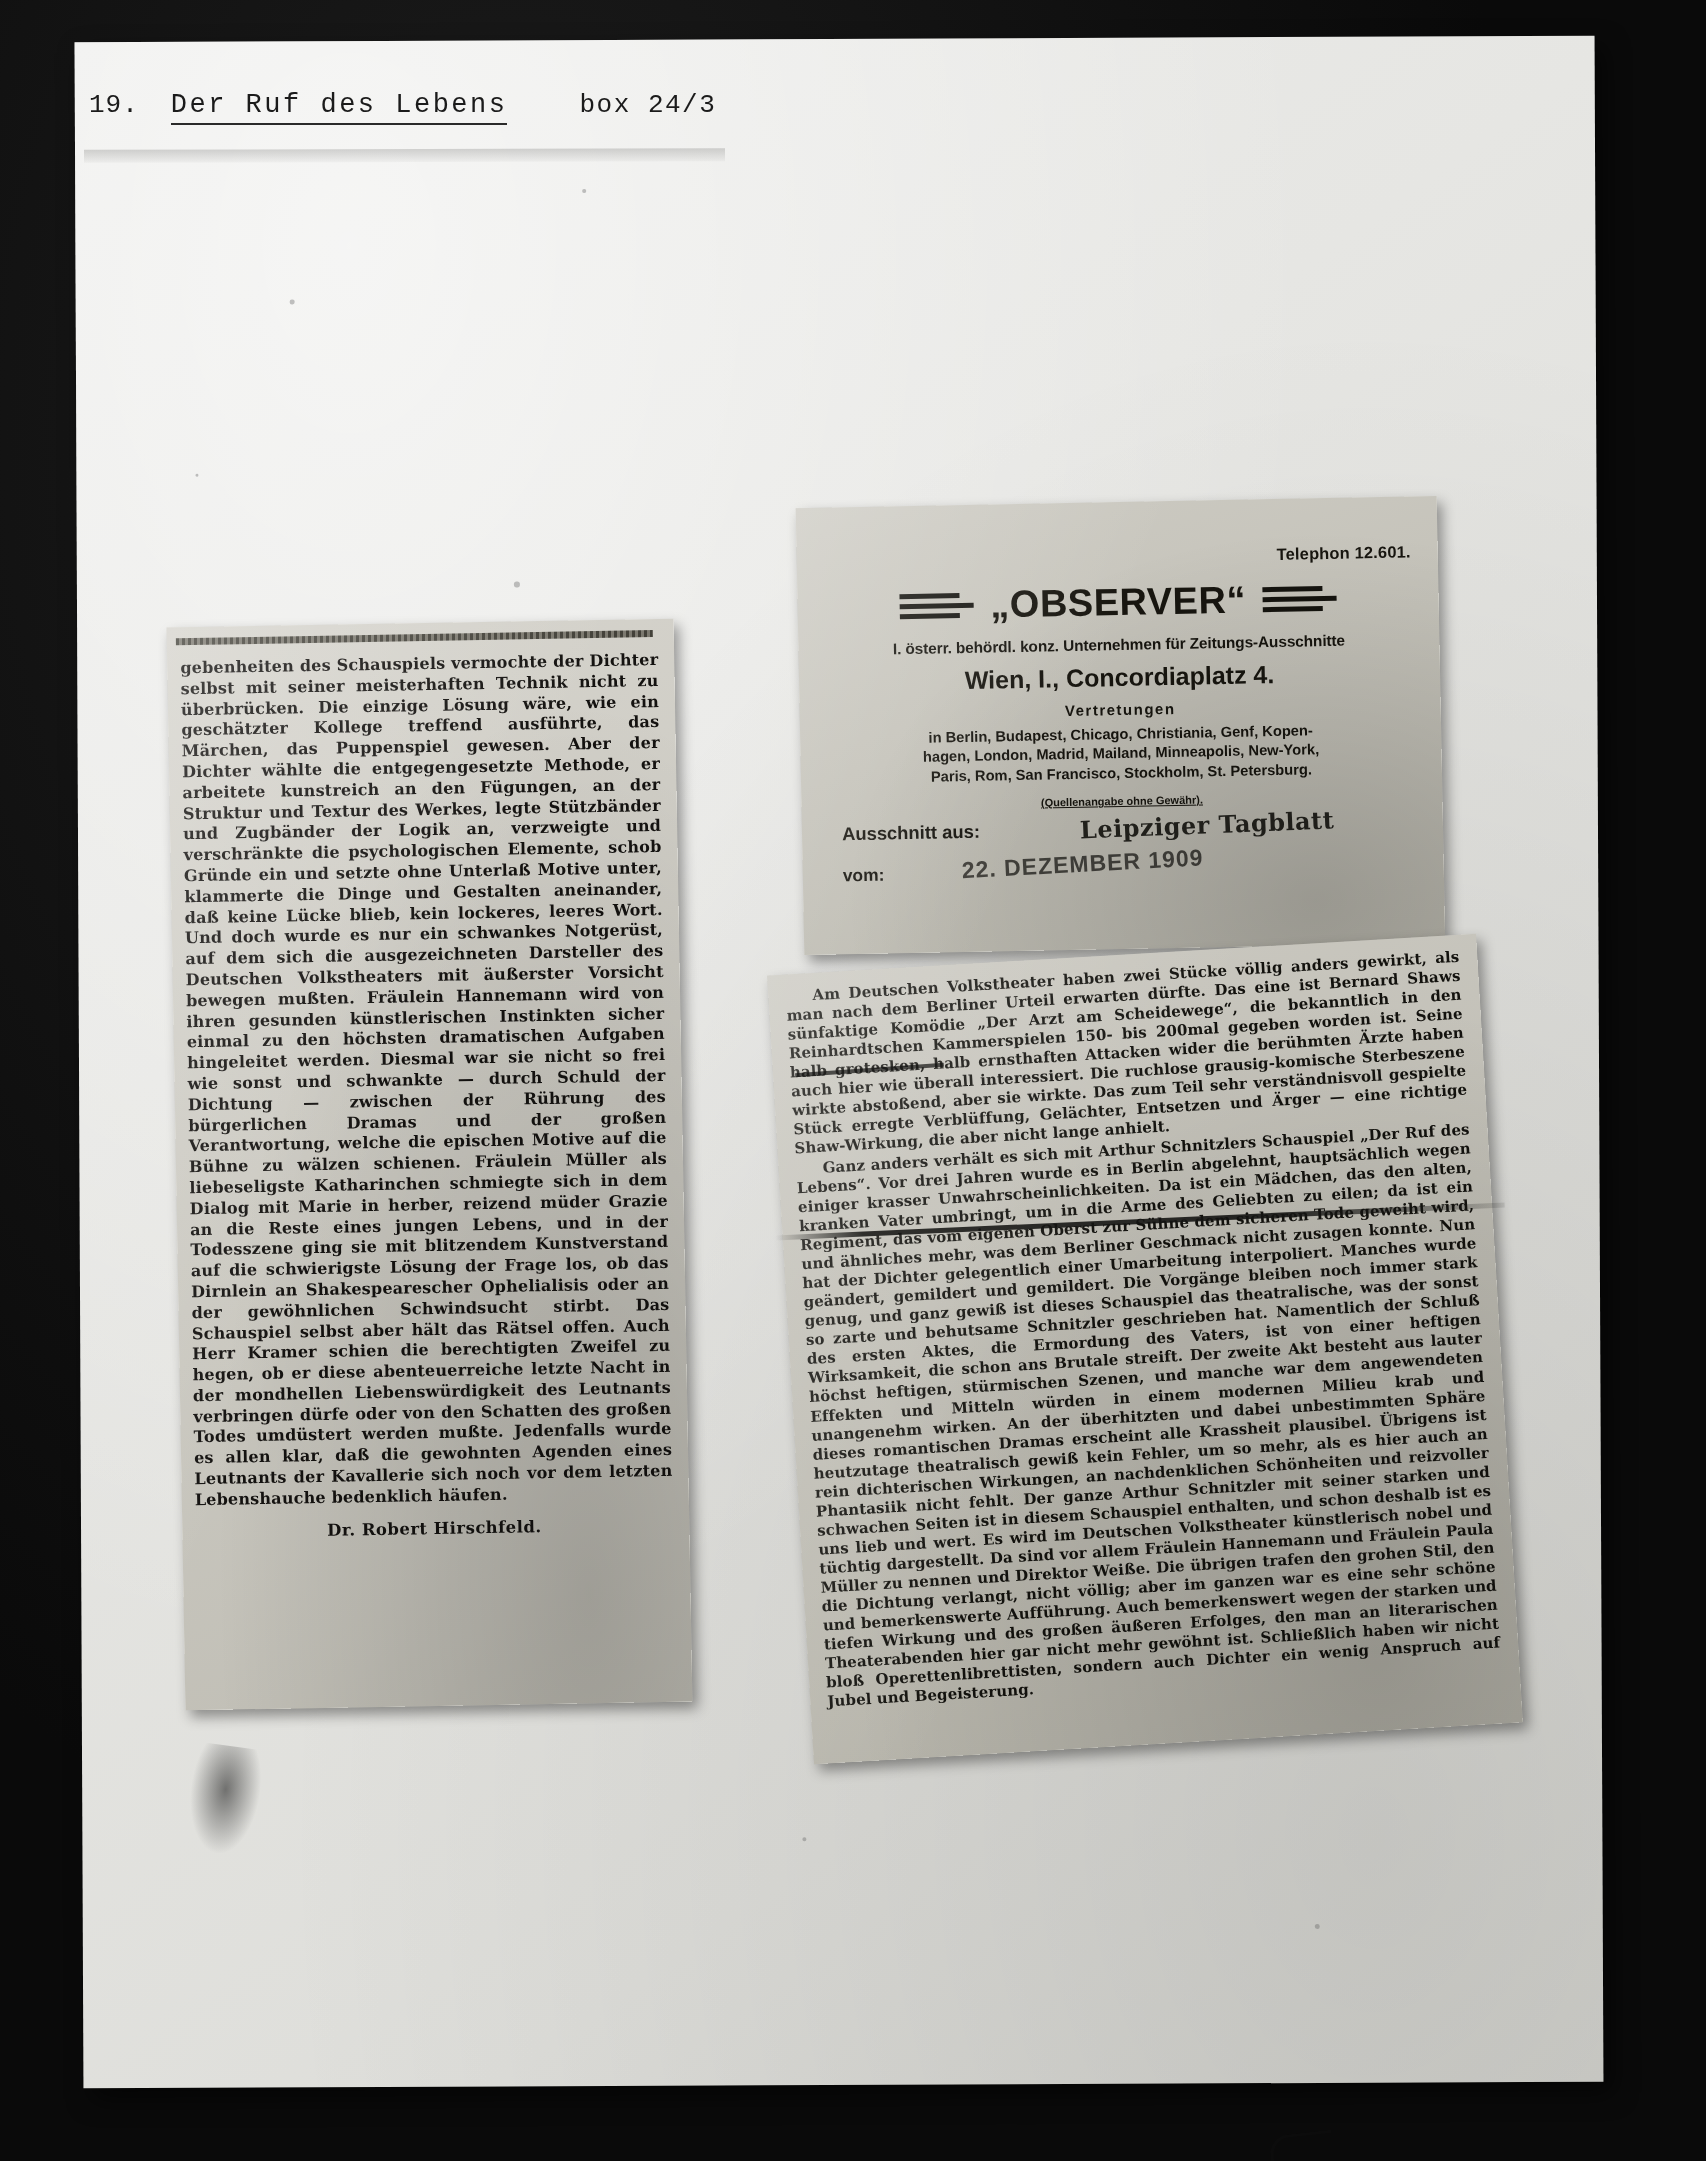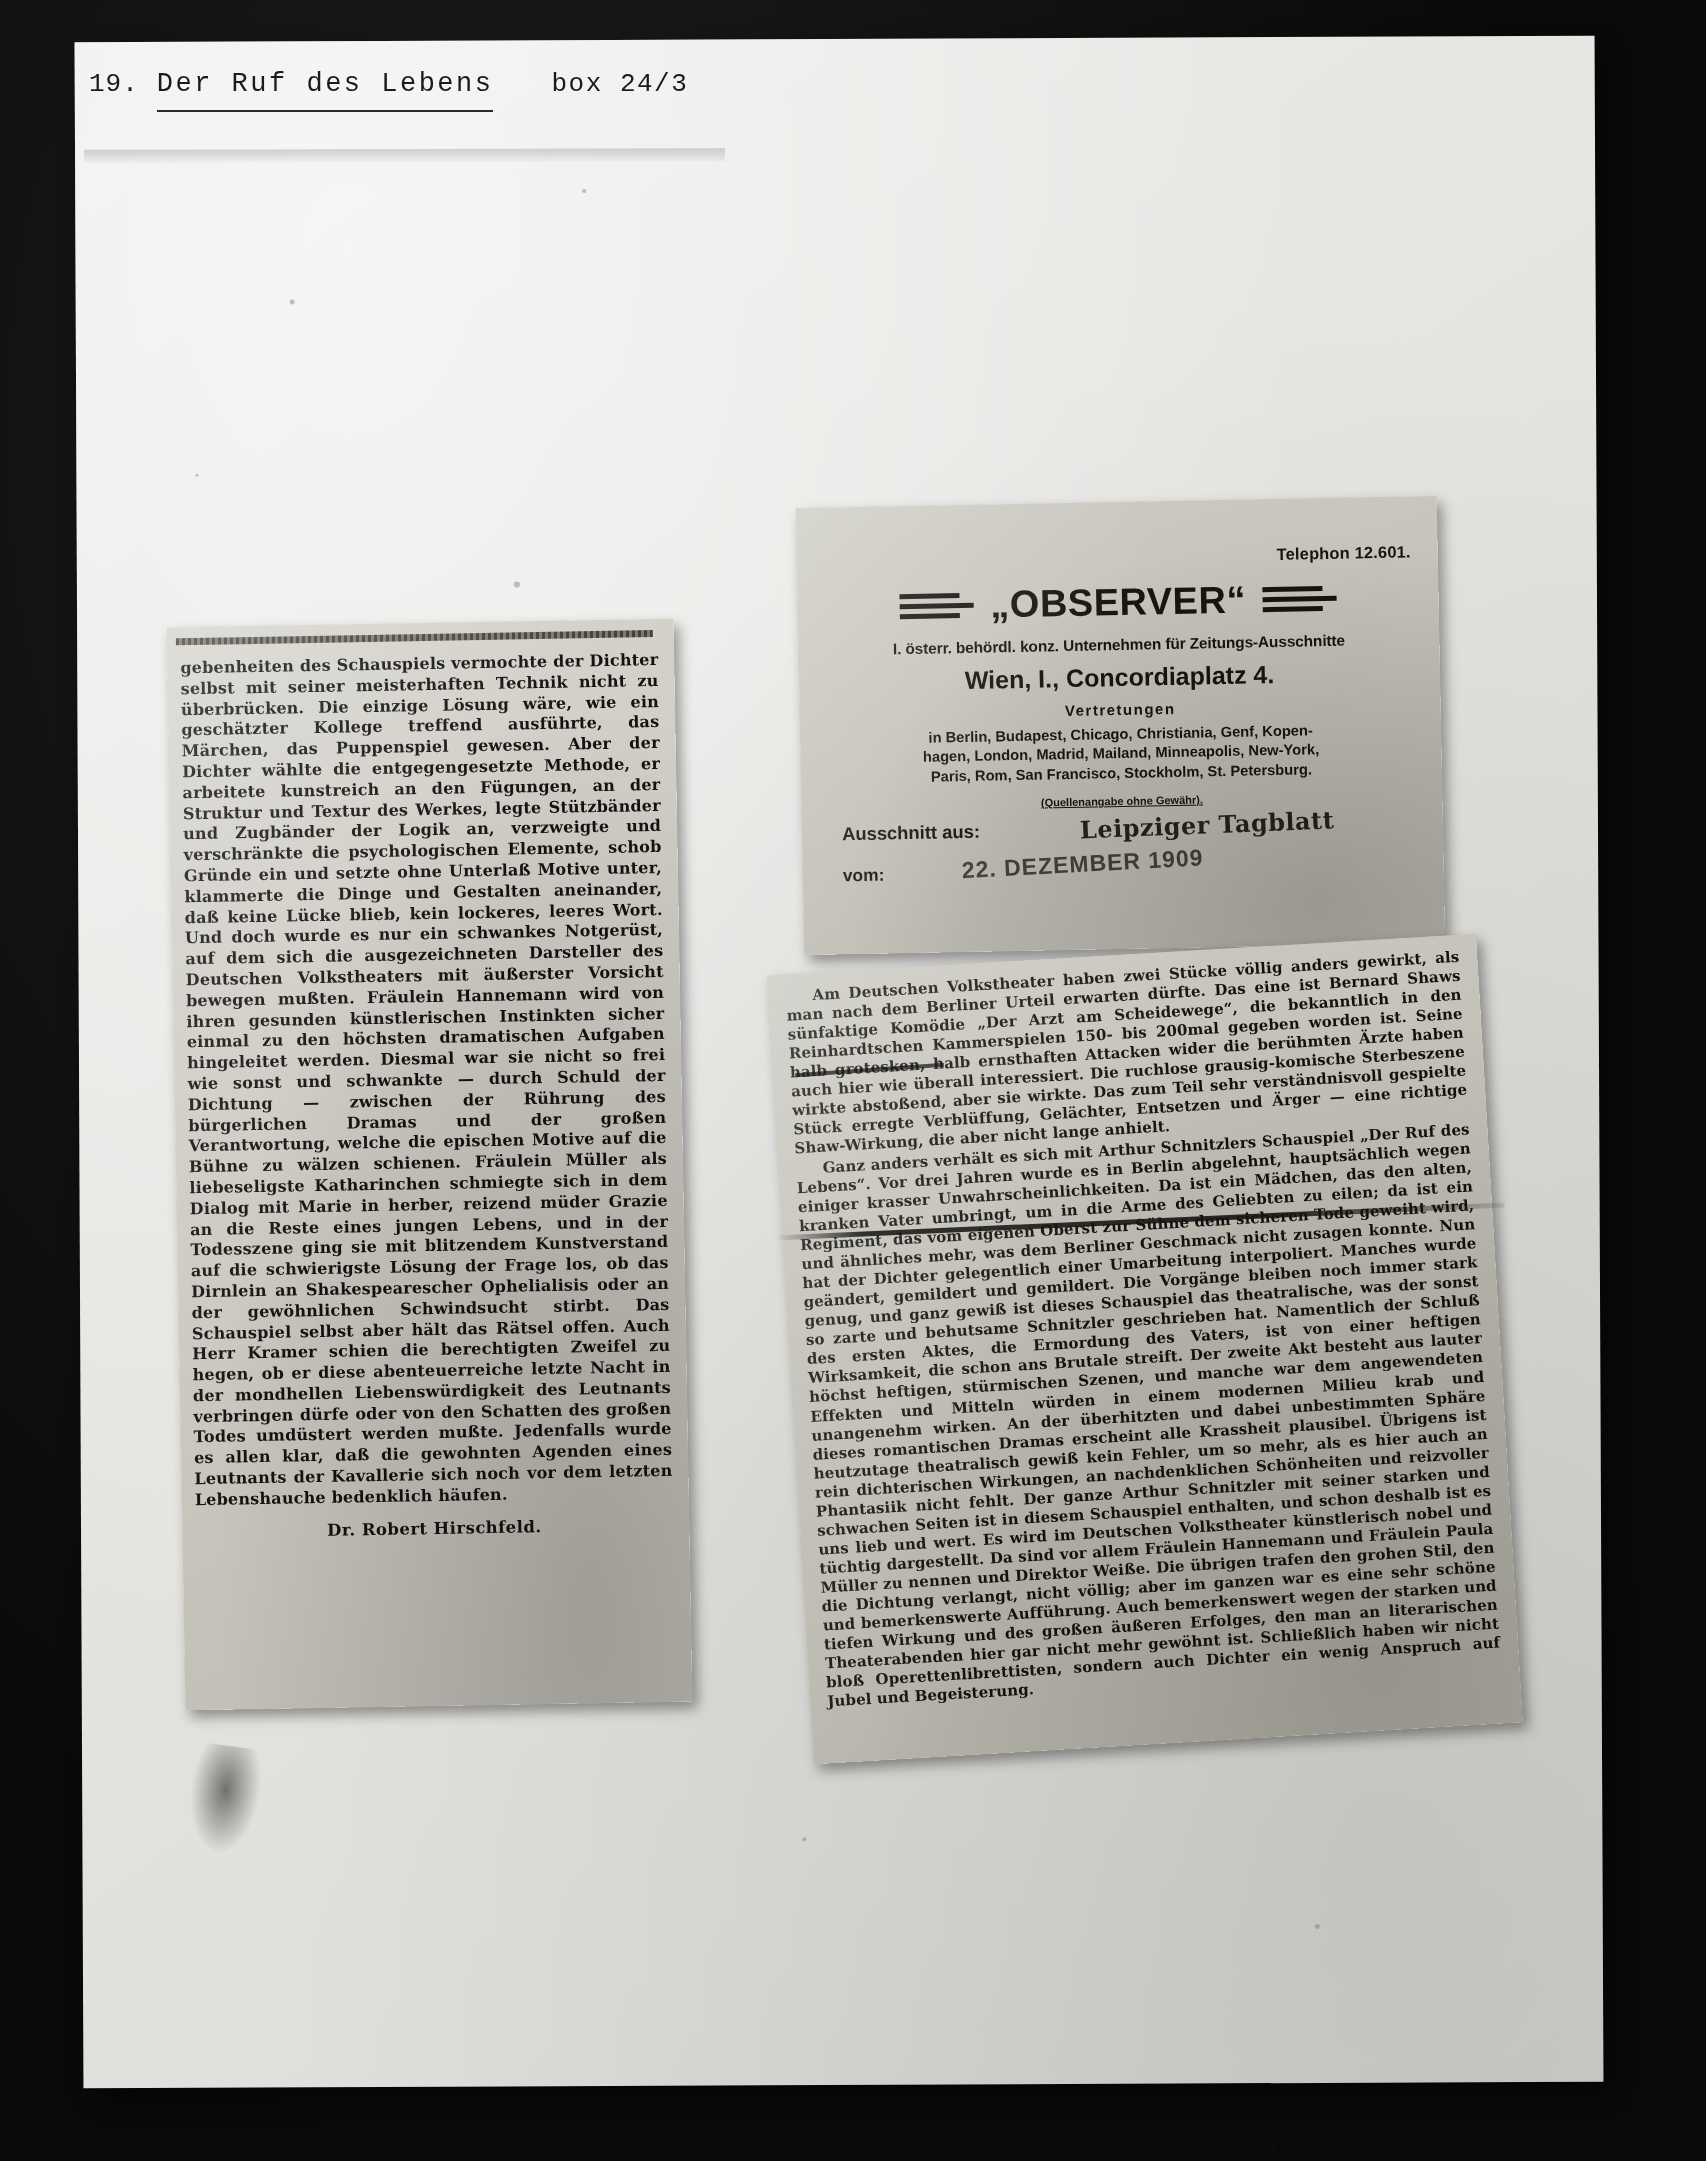--- a/index.html
+++ b/index.html
@@ -57,37 +57,37 @@
   .page-sheet .speck {
     position: absolute;
     background: rgba(90,90,88,0.35);
     border-radius: 50%;
   }
 
   
   .page-header {
     position: absolute;
     left: 89px;
-    top: 69px;
+    top: 90px;
     width: 844px;
     display: flex;
     align-items: baseline;
-    gap: 18px;
+    gap: 32px;
     font-family: "Liberation Mono", monospace;
     color: #1b1b1b;
   }
   .hdr-num {
     font-size: 26px;
     letter-spacing: 1px;
   }
   .hdr-title {
     font-size: 27px;
     letter-spacing: 2.5px;
     border-bottom: 2px solid #2a2a2a;
-    padding-bottom: 11px;
+    padding-bottom: 3px;
   }
   .hdr-box {
     font-size: 26px;
     letter-spacing: 1.5px;
     margin-left: 40px;
   }
   .hdr-underline {
     position: absolute;
     left: 84px;
     top: 149px;

